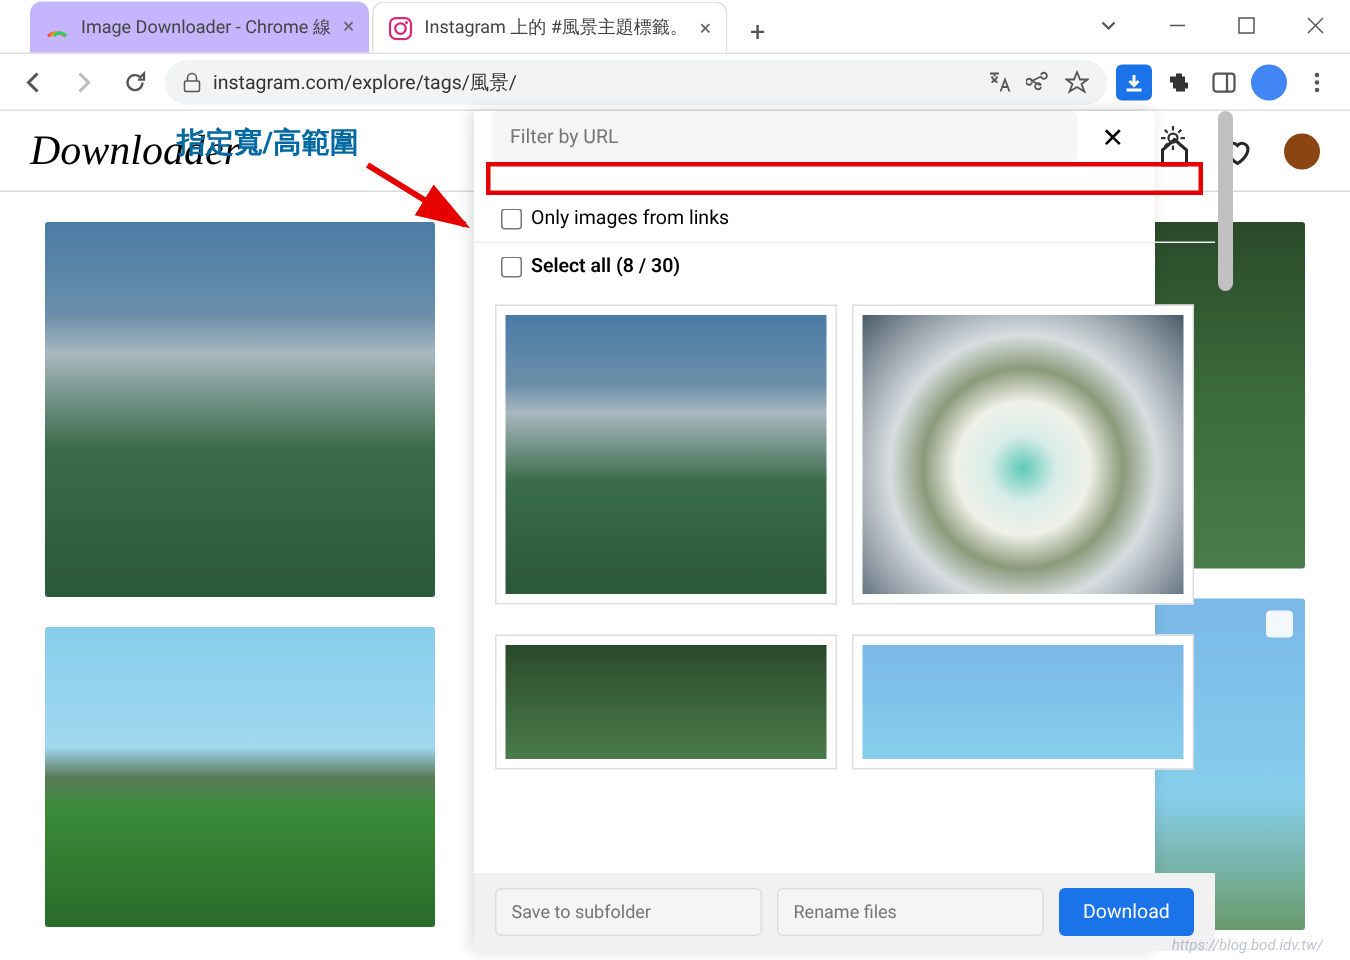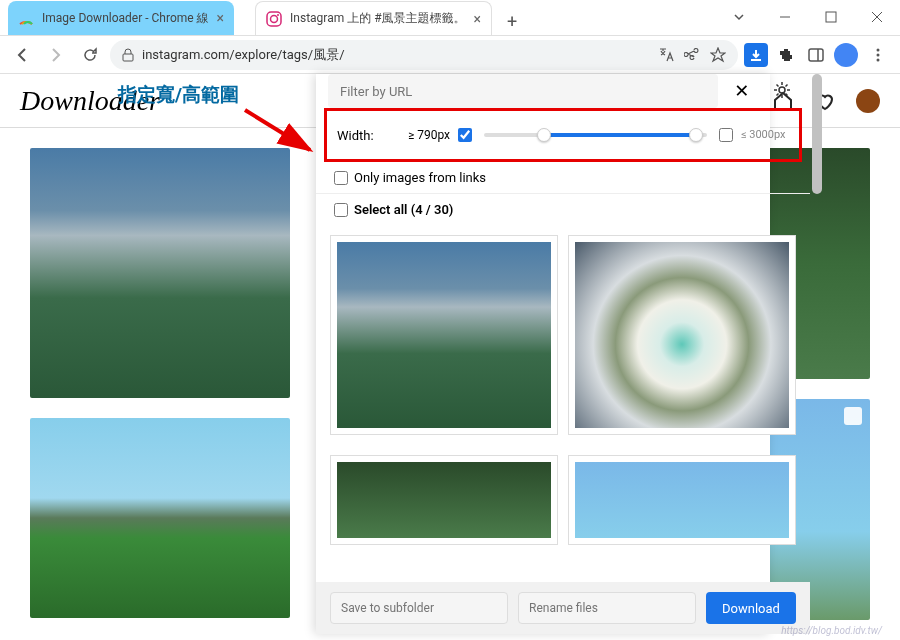--- a/index.html
+++ b/index.html
@@ -1,22 +1,22 @@
 <!DOCTYPE html>
 <html><head>
 <meta charset="utf-8">
 <style>
 * { margin: 0; padding: 0; box-sizing: border-box; font-family: -apple-system, BlinkMacSystemFont, "Segoe UI", Roboto, Arial, sans-serif; }
 body { width: 900px; height: 640px; overflow: hidden; background: #fff; position: relative; }
 
 
 .titlebar { height: 36px; background: #fff; display: flex; align-items: flex-end; border-bottom: 1px solid #e0e0e0; }
 .tab { height: 34px; display: flex; align-items: center; padding: 0 10px; font-size: 12px; color: #444; border-radius: 8px 8px 0 0; max-width: 240px; position: relative; }
-.tab.inactive { background: #7dd3fc; margin-left: 8px; }
-.tab.active { background: #fff; border: 1px solid #e0e0e0; border-bottom: none; margin-left: 21px; }
+.tab.inactive { background: #c4b5fd; margin-left: 20px; }
+.tab.active { background: #fff; border: 1px solid #e0e0e0; border-bottom: none; margin-left: 2px; }
 .tab .favicon { width: 16px; height: 16px; margin-right: 8px; flex-shrink: 0; }
 .tab .tab-title { white-space: nowrap; overflow: hidden; text-overflow: ellipsis; flex: 1; }
 .tab .tabclose { margin-left: 8px; font-size: 14px; color: #666; cursor: pointer; }
 .newtab { width: 28px; height: 28px; display: flex; align-items: center; justify-content: center; font-size: 18px; color: #555; margin-left: 6px; cursor: pointer; }
 .winctrl { margin-left: auto; display: flex; height: 36px; }
 .winctrl div { width: 46px; display: flex; align-items: center; justify-content: center; color: #555; font-size: 14px; cursor: pointer; }
 
 
 .toolbar { height: 38px; display: flex; align-items: center; padding: 0 8px; gap: 6px; border-bottom: 1px solid #e0e0e0; }
 .navbtn { width: 28px; height: 28px; display: flex; align-items: center; justify-content: center; color: #555; cursor: pointer; border-radius: 50%; }
@@ -48,21 +48,21 @@
 
 .annotation { position: absolute; top: 82px; left: 118px; color: #0369a1; font-size: 19px; font-weight: bold; z-index: 200; }
 .arrow { position: absolute; top: 100px; left: 240px; z-index: 200; }
 
 
 .popup { position: absolute; top: 74px; left: 316px; width: 454px; height: 560px; background: #fff; box-shadow: -2px 0 10px rgba(0,0,0,0.15); z-index: 100; display: flex; }
 .popup-body { flex: 1; display: flex; flex-direction: column; }
 .popup-scroll { width: 14px; background: #f1f1f1; position: relative; }
 .popup-scroll-thumb { position: absolute; top: 0; left: 2px; width: 10px; height: 120px; background: #c1c1c1; border-radius: 5px; }
 
-.filterbar { padding: 0 12px; display: flex; gap: 8px; align-items: flex-start; }
+.filterbar { padding: 0 12px; display: flex; gap: 8px; align-items: flex-end; }
 .filterinput { flex: 1; height: 34px; background: #f5f5f5; border: none; border-radius: 4px; padding: 0 12px; font-size: 13px; color: #999; }
 .textselect { height: 34px; background: #f5f5f5; border: none; border-radius: 4px; padding: 0 8px; font-size: 13px; width: 72px; }
 .iconbtn { width: 32px; height: 32px; display: flex; align-items: center; justify-content: center; cursor: pointer; font-size: 18px; }
 
 .dimsection { border: 3px solid #e60000; margin: 0 8px; padding: 8px 10px; }
 .dimrow { display: flex; align-items: center; gap: 8px; margin: 6px 0; font-size: 13px; }
 .dimrow label { width: 50px; }
 .dimval { width: 55px; text-align: right; font-size: 12px; }
 .dimval.gray { color: #aaa; }
 .chk { width: 14px; height: 14px; accent-color: #1a73e8; }
@@ -255,43 +255,30 @@
       <div class="iconbtn">✕</div>
       <div class="iconbtn">
           <svg width="18" height="18" viewBox="0 0 18 18">
             <circle cx="9" cy="9" r="3" fill="none" stroke="#333" stroke-width="1.5"></circle>
             <path d="M9 1v3M9 14v3M1 9h3M14 9h3M3.5 3.5l2 2M12.5 12.5l2 2M3.5 14.5l2-2M12.5 5.5l2-2" stroke="#333" stroke-width="1.5"></path>
           </svg>
         </div>
     </div>
 
     <div class="dimsection">
-      <div class="dimrow">
-        <label>Width:</label>
-        <span class="dimval">≥ 790px</span>
-        <input type="checkbox" class="chk" checked="" style="">
-        <div class="slider">
-          <div class="slider-track"></div>
-          <div class="slider-fill" style="left:26%;right:4%"></div>
-          <div class="slider-thumb" style="left:24%"></div>
-          <div class="slider-thumb" style="left:92%"></div>
-        </div>
-        <input type="checkbox" class="chk" style="">
-        <span class="maxval">≤ 3000px</span>
-      </div>
     </div>
 
     <div class="optrow">
       <input type="checkbox" class="chk" style="">
       <span>Only images from links</span>
     </div>
     <div class="divider"></div>
     <div class="optrow" style="font-weight:600">
       <input type="checkbox" class="chk" style="">
-      <span>Select all (4 / 30)</span>
+      <span>Select all (8 / 30)</span>
     </div>
 
     <div class="imgrow">
       <div class="imgtile">
           <div class="img1"></div>
         </div>
       <div class="imgtile">
           <div class="img2"></div>
         </div>
     </div>

